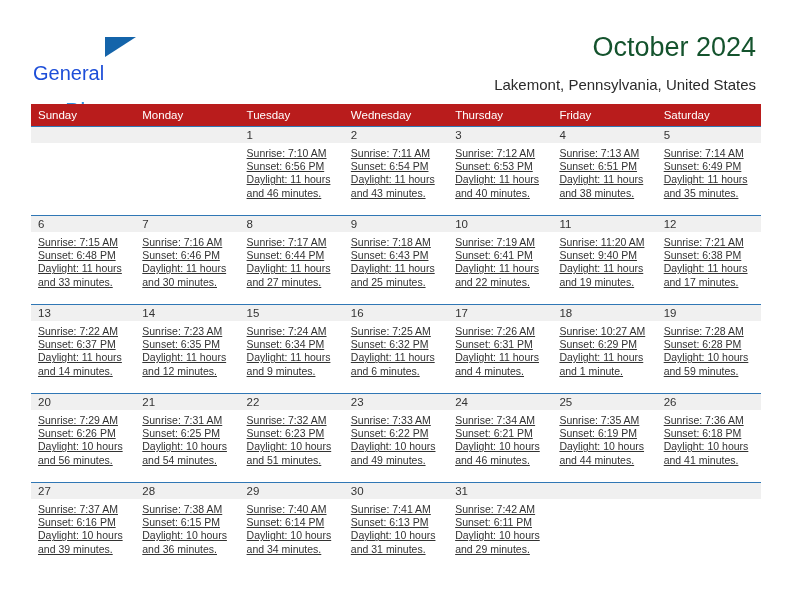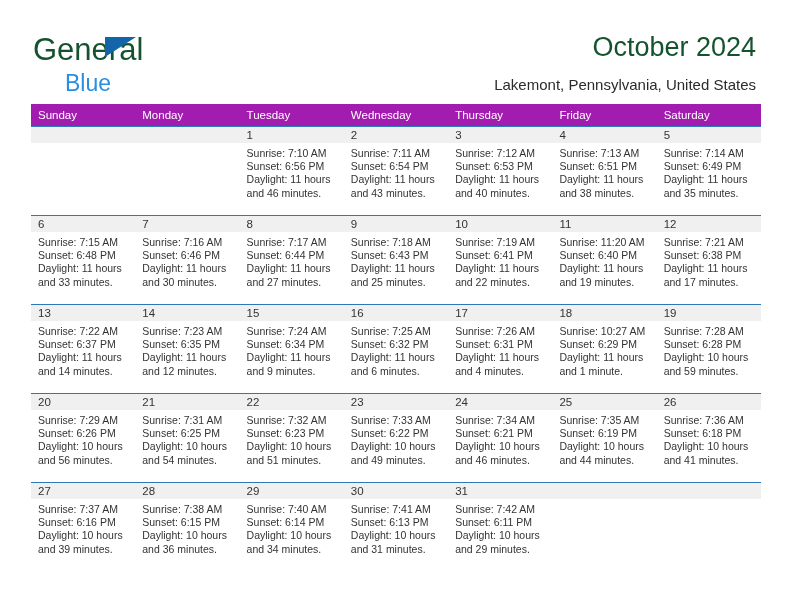--- a/index.html
+++ b/index.html
@@ -34,25 +34,26 @@
     position: absolute;
     left: 33px;
     top: 34px;
     width: 230px;
     height: 52px;
     line-height: 1;
     user-select: none;
   }
   .brand-row1 {
     position: relative;
-    font-size: 31px;
-    color: #14532d;
+    font-size: 20px;
+    color: #1d4ed8;
     letter-spacing: 0px;
     height: 26px;
     display: block;
+    margin-top: 29px;
   }
   .brand-triangle {
     position: absolute;
     left: 72px;
     top: 3px;
     width: 0;
     height: 0;
     border-left: 31px solid #1464aa;
     border-bottom: 20px solid transparent;
   }
@@ -88,21 +89,21 @@
     position: absolute;
     left: 31px;
     top: 104px;
     width: 730px;
     border-collapse: collapse;
     table-layout: fixed;
   }
   .calendar col { width: 104.28px; }
 
   .calendar thead th {
-    background: #a21caf;
+    background: #b91c1c;
     color: #ffffff;
     font-size: 11.5px;
     font-weight: normal;
     text-align: left;
     padding: 5px 0 5px 7px;
     height: 11px;
     vertical-align: middle;
     border: none;
   }
 
@@ -124,20 +125,21 @@
     padding-left: 7px;
     box-sizing: border-box;
   }
   .daynum.empty { color: transparent; }
 
   .cellbody {
     padding: 4px 6px 0 7px;
     font-size: 10.5px;
     line-height: 13.2px;
     color: #333333;
+    text-decoration: underline;
   }
   .cellbody div { white-space: nowrap; }
 </style>
 </head>
 <body>
 
 <div class="page">
 
   <div class="header">
 
@@ -283,21 +285,21 @@
             <div>Sunrise: 7:19 AM</div>
             <div>Sunset: 6:41 PM</div>
             <div>Daylight: 11 hours</div>
             <div>and 22 minutes.</div>
           </div>
         </td>
         <td>
           <span class="daynum">11</span>
           <div class="cellbody">
             <div>Sunrise: 11:20 AM</div>
-            <div>Sunset: 6:40 PM</div>
+            <div>Sunset: 9:40 PM</div>
             <div>Daylight: 11 hours</div>
             <div>and 19 minutes.</div>
           </div>
         </td>
         <td>
           <span class="daynum">12</span>
           <div class="cellbody">
             <div>Sunrise: 7:21 AM</div>
             <div>Sunset: 6:38 PM</div>
             <div>Daylight: 11 hours</div>

